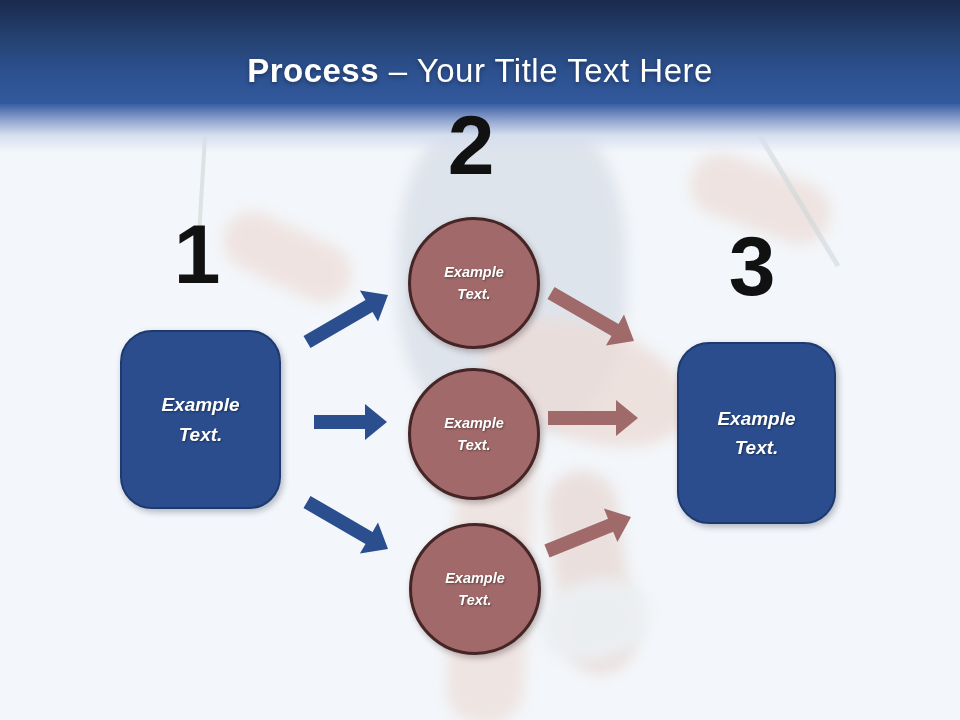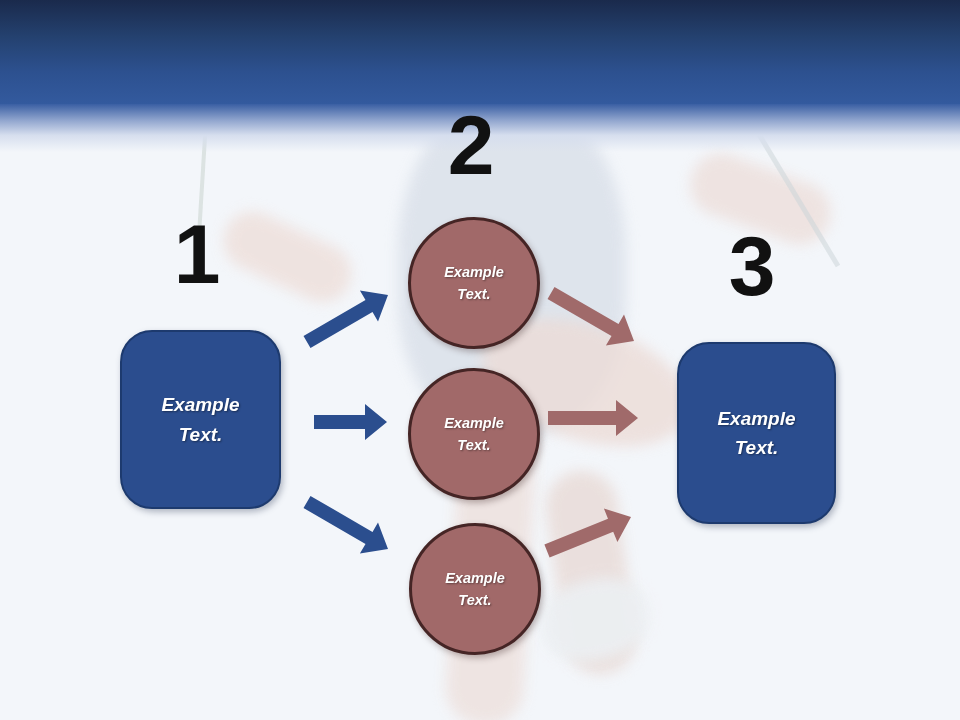--- a/index.html
+++ b/index.html
@@ -99,20 +99,21 @@
     <div class="bg-handleL"></div>
     <div class="bg-handleR"></div>
     <svg class="bg-rope-svg">
       <path d="M207,104 L197,268" stroke="#c9d4cd" stroke-width="4" fill="none" opacity="0.55"></path>
       <path d="M742,106 L838,266" stroke="#ccd6d8" stroke-width="5" fill="none" opacity="0.55"></path>
     </svg>
   </div>
 
   <div class="header"></div>
   <div class="header-fade"></div>
+  <h1 class="title"><span class="t-bold">Process</span> <span class="t-dash">–</span> <span class="t-rest">Your Title Text Here</span></h1>
 
   <div class="step-number num-1">1</div>
   <div class="step-number num-2">2</div>
   <div class="step-number num-3">3</div>
 
   <div class="proc-box box-left">
     <div class="shape-label">Example Text.</div>
   </div>
   <div class="proc-box box-right">
     <div class="shape-label">Example Text.</div>

